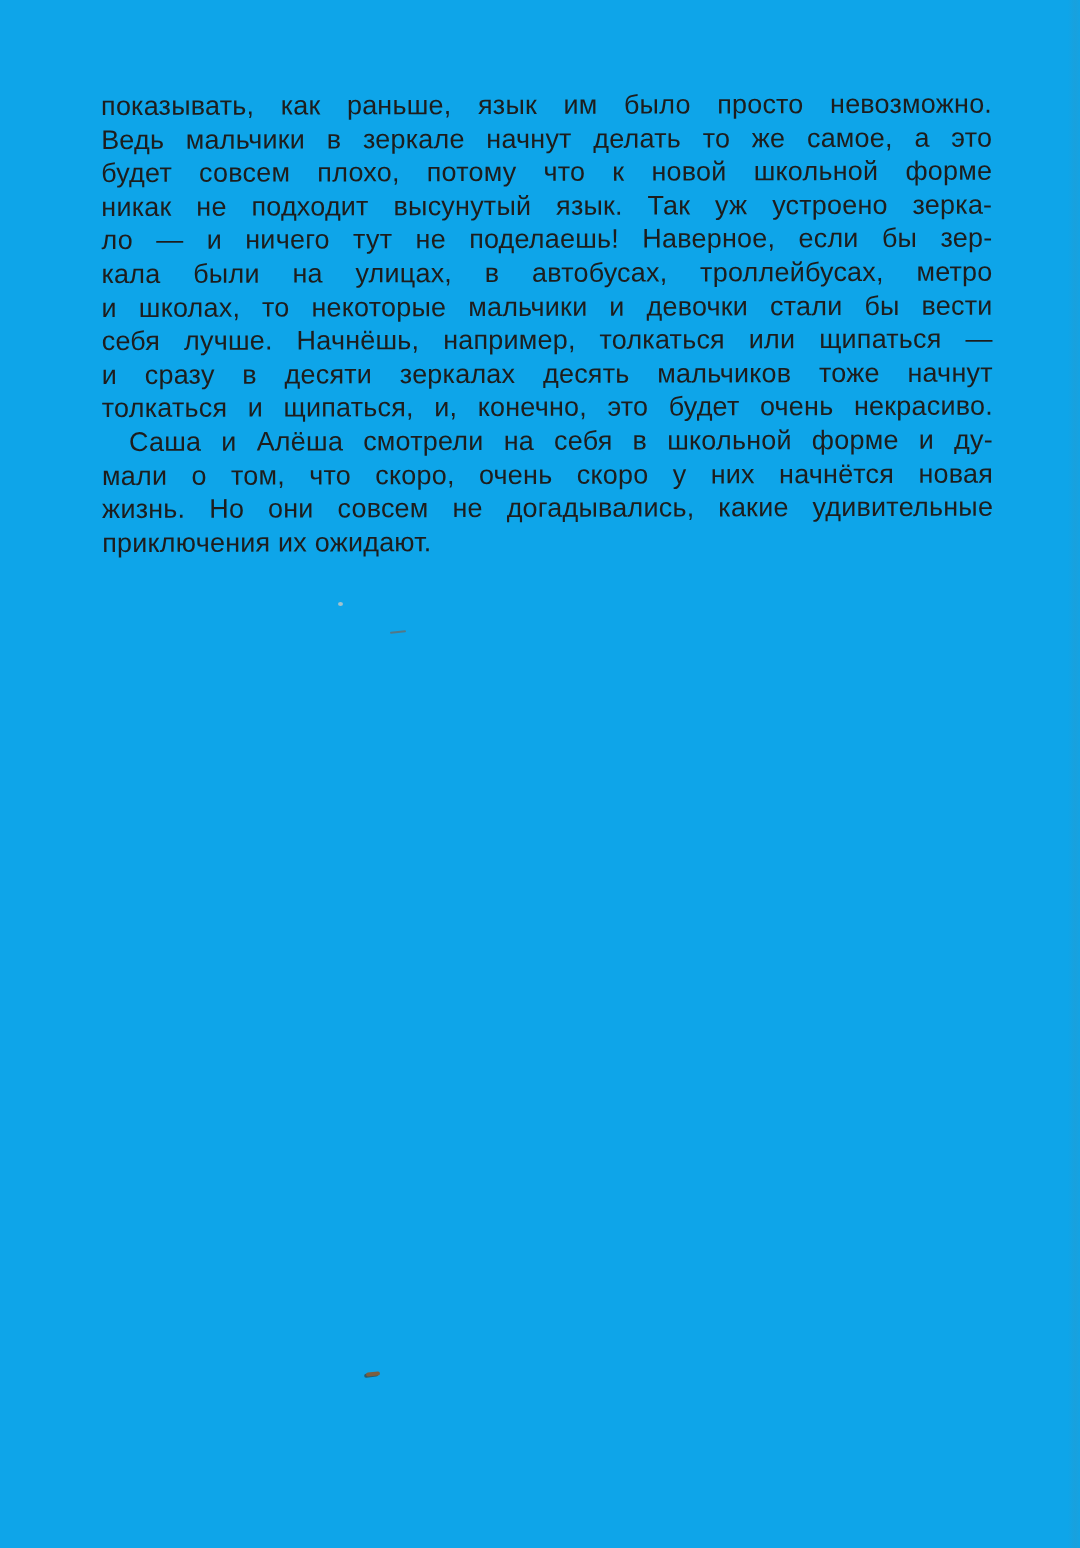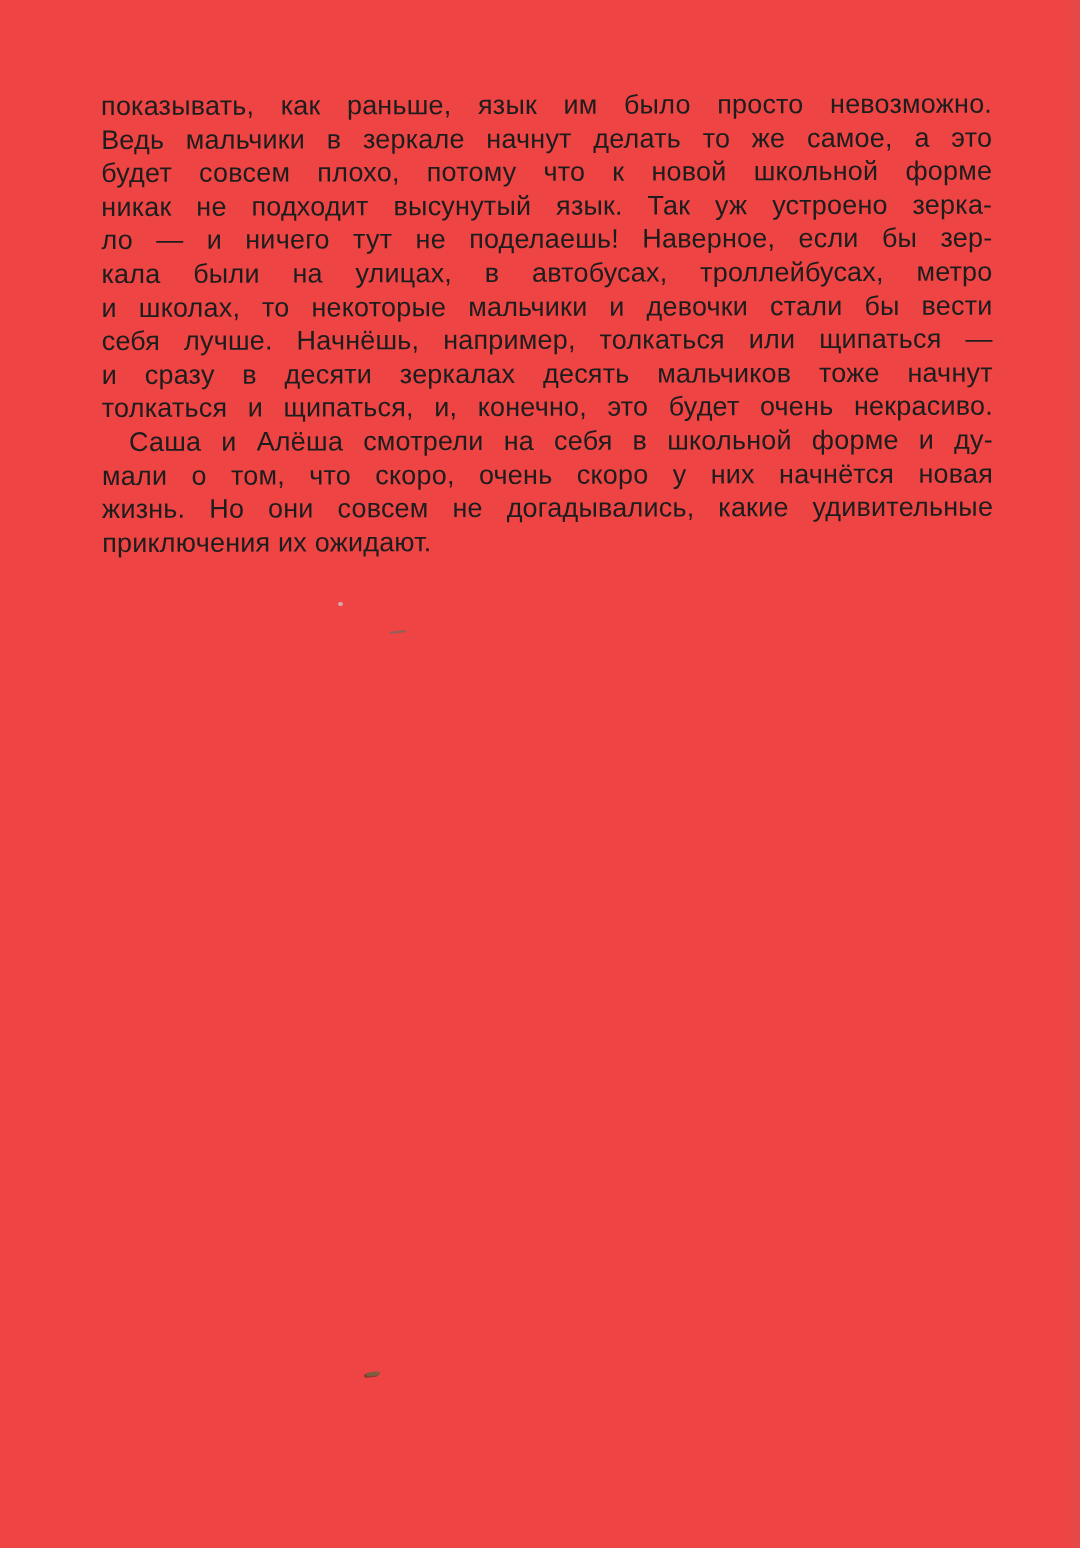--- a/index.html
+++ b/index.html
@@ -3,21 +3,21 @@
 <meta charset="utf-8">
 <style>
   html, body {
     margin: 0;
     padding: 0;
   }
   .page {
     position: relative;
     width: 1080px;
     height: 1548px;
-    background: #ef4444;
+    background: #0ea5e9;
     overflow: hidden;
     font-family: "Liberation Sans", sans-serif;
   }
   .textblock {
     position: absolute;
     left: 101px;
     top: 90px;
     width: 891px;
     transform: rotate(-0.15deg);
     transform-origin: top left;

